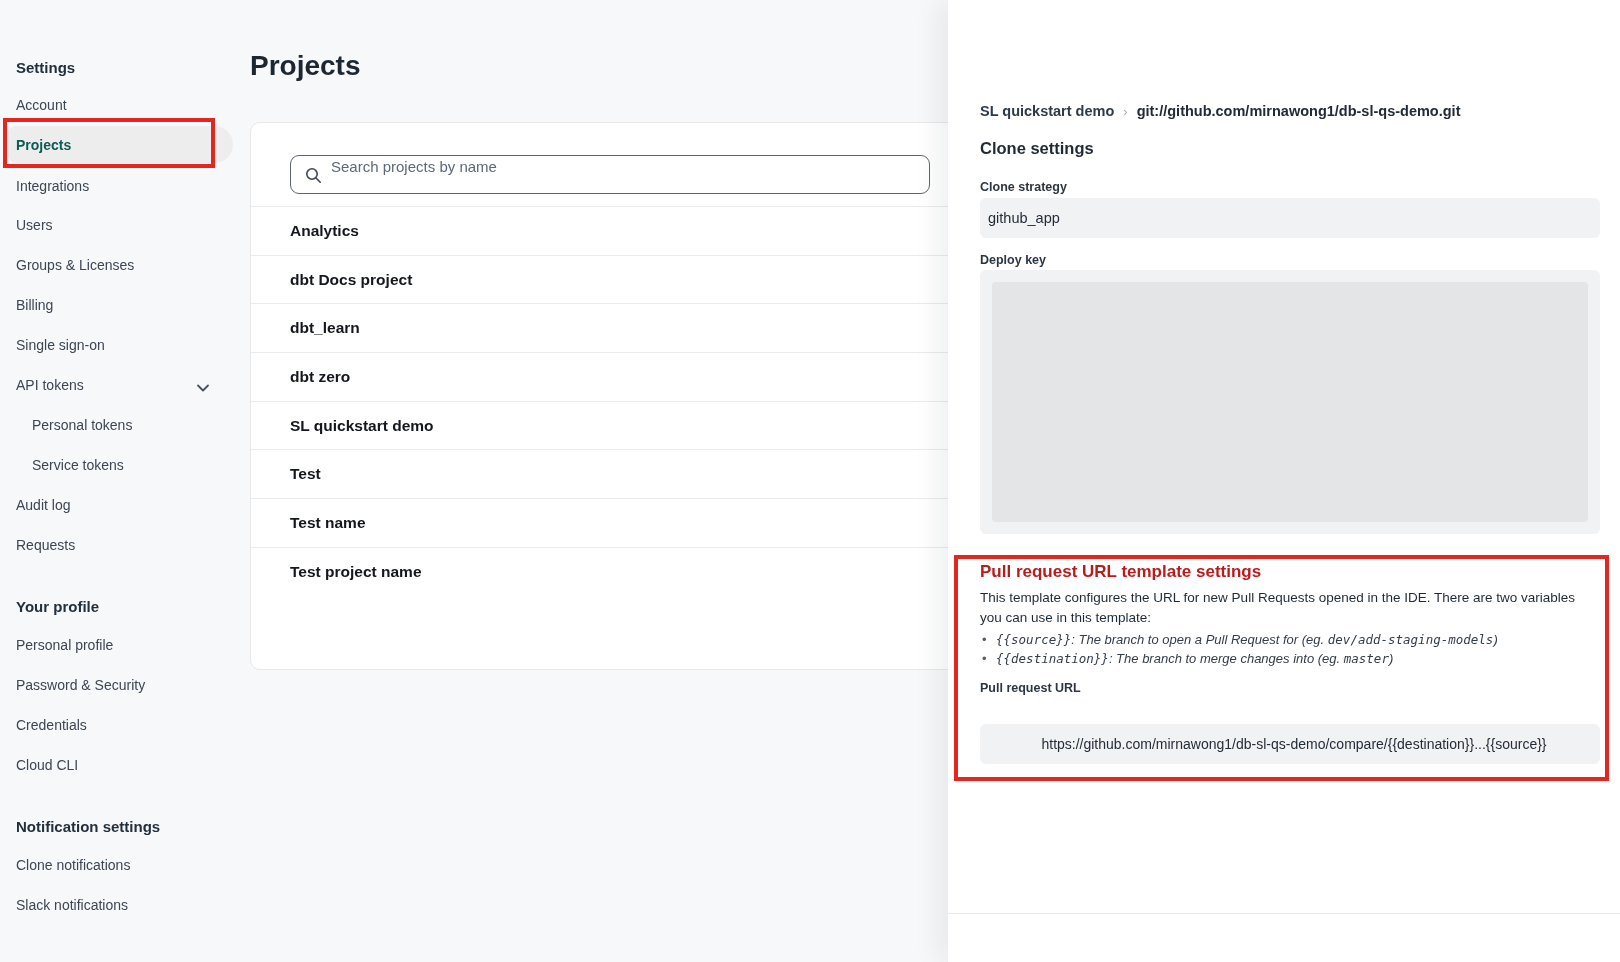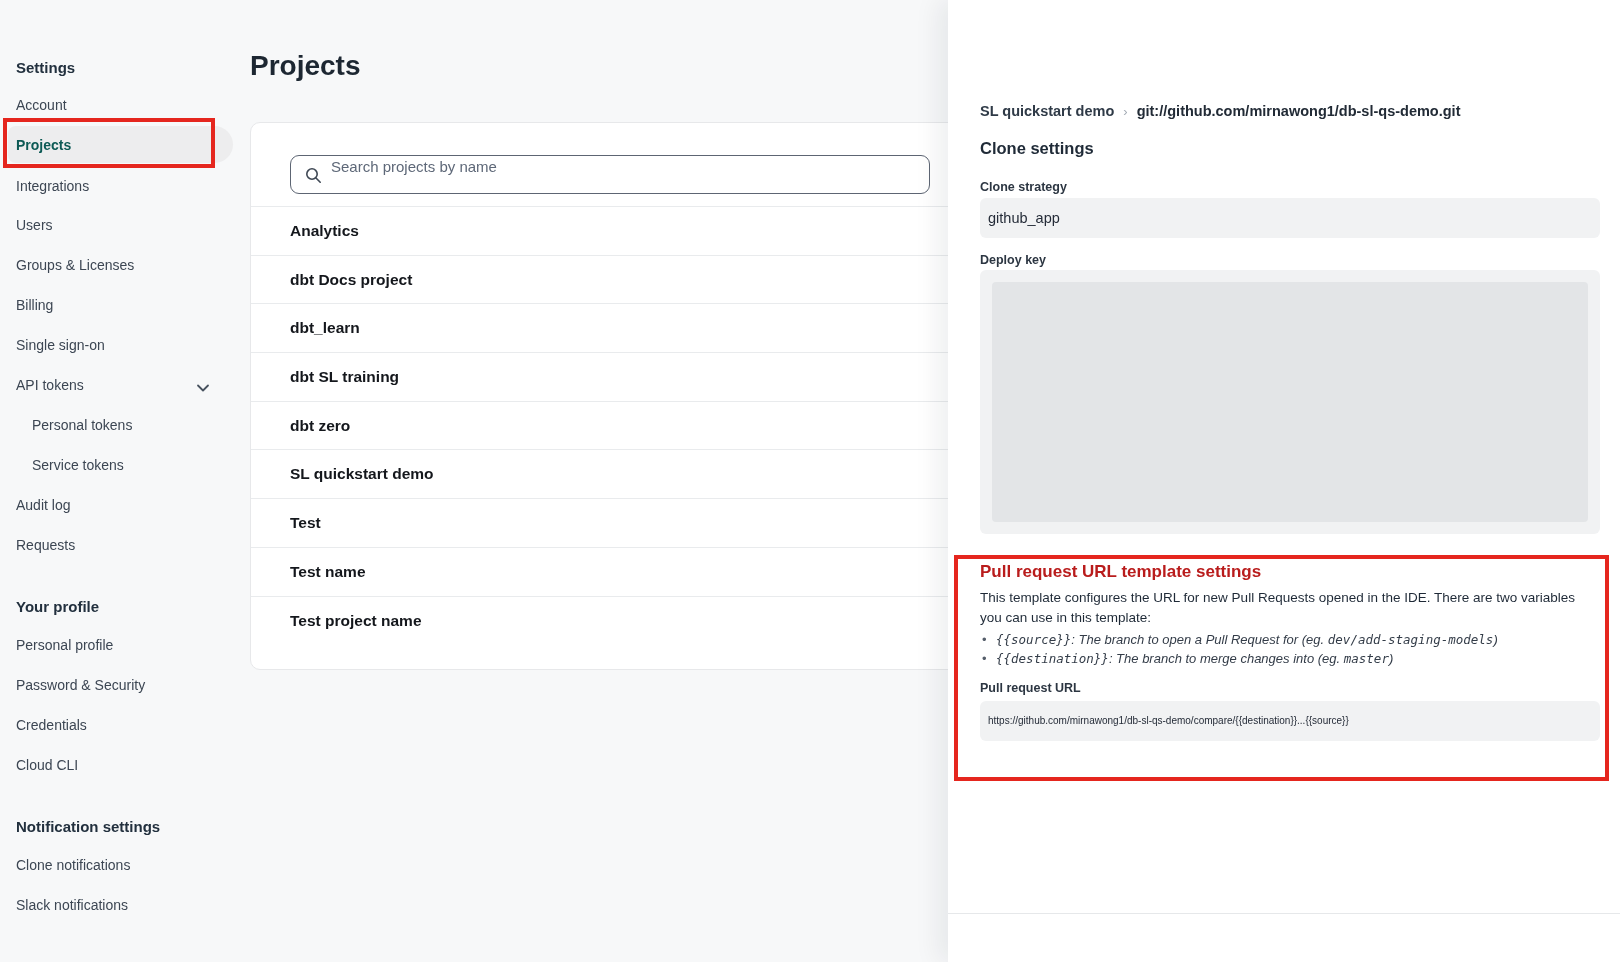--- a/index.html
+++ b/index.html
@@ -124,21 +124,20 @@
     <svg width="17" height="17" viewBox="0 0 17 17">
       <circle cx="7" cy="7" r="5.2" fill="none" stroke="#3f4854" stroke-width="1.6"></circle>
       <line x1="11" y1="11" x2="15.2" y2="15.2" stroke="#3f4854" stroke-width="1.6" stroke-linecap="round"></line>
     </svg>
     <input type="text" placeholder="Search projects by name" style="">
   </div>
   <div class="rows">
     <div class="row">Analytics</div>
     <div class="row">dbt Docs project</div>
     <div class="row">dbt_learn</div>
-    <div class="row">dbt SL training</div>
     <div class="row">dbt zero</div>
     <div class="row">SL quickstart demo</div>
     <div class="row">Test</div>
     <div class="row">Test name</div>
     <div class="row">Test project name</div>
   </div>
 </div>
 
 <div class="panel">
 
@@ -159,21 +158,21 @@
   <div class="anno anno-pr"></div>
   <div class="pr-heading">Pull request URL template settings</div>
   <div class="pr-desc">This template configures the URL for new Pull Requests opened in the IDE. There are two variables you can use in this template:</div>
 
   <div class="pr-bullets">
     <div class="pr-bullet"><span class="bullet-dot">•</span><span class="mono">{{source}}</span><span>: The branch to open a Pull Request for (eg. </span><span class="mono">dev/add-staging-models</span><span>)</span></div>
     <div class="pr-bullet"><span class="bullet-dot">•</span><span class="mono">{{destination}}</span><span>: The branch to merge changes into (eg. </span><span class="mono">master</span><span>)</span></div>
   </div>
 
   <div class="field-label" style="top:681px">Pull request URL</div>
-  <div class="field" style="top:701px; font-size:10px;">https://github.com/mirnawong1/db-sl-qs-demo/compare/{{destination}}...{{source}}</div>
+  <div class="field" style="top:724px; font-size:14px;text-align:center;">https://github.com/mirnawong1/db-sl-qs-demo/compare/{{destination}}...{{source}}</div>
 
   <div class="footer">
     <button class="edit-btn">
       <svg width="15" height="15" viewBox="0 0 16 16">
         <path d="M2.5 13.5 L3.2 10.8 L10.8 3.2 A1.1 1.1 0 0 1 12.4 3.2 L12.8 3.6 A1.1 1.1 0 0 1 12.8 5.2 L5.2 12.8 Z M9.8 4.2 L11.8 6.2" fill="none" stroke="#fff" stroke-width="1.2" stroke-linejoin="round"></path>
       </svg>
       <span>Edit</span>
     </button>
   </div>
 </div>

